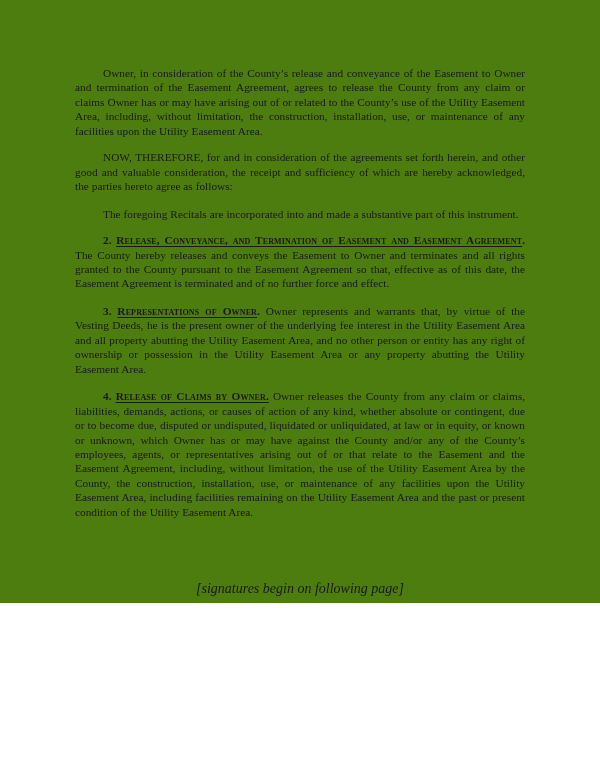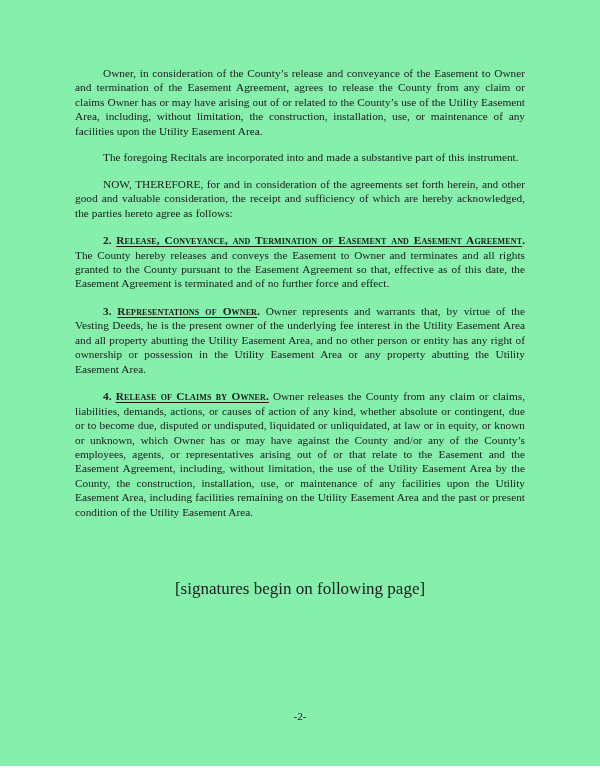--- a/index.html
+++ b/index.html
@@ -15,22 +15,22 @@
     font-family: "Liberation Serif", "DejaVu Serif", serif;
     color: #1a1a1a;
     -webkit-font-smoothing: antialiased;
   }
 
   .page {
     position: absolute;
     left: 0;
     top: 0;
     width: 600px;
-    height: 766px;
-    background: #86efac;
+    height: 603px;
+    background: #4d7c0f;
     overflow: hidden;
   }
 
   .content {
     position: absolute;
     left: 75px;
     top: 66px;
     width: 450px;
   }
 
@@ -67,21 +67,22 @@
     text-decoration: underline;
     text-underline-offset: 1.5px;
   }
 
   .signature-note {
     position: absolute;
     left: 75px;
     top: 582px;
     width: 450px;
     text-align: center;
-    font-size: 17px;
+    font-style: italic;
+    font-size: 14px;
     line-height: 14px;
   }
 
   .page-number {
     position: absolute;
     left: 0;
     top: 709px;
     width: 600px;
     text-align: center;
     font-size: 11.3px;
@@ -90,23 +91,23 @@
 </style>
 </head>
 <body>
 
 <div class="page">
 
   <div class="content">
 
     <p class="para gap-sm">Owner, in consideration of the County’s release and conveyance of the Easement to Owner and termination of the Easement Agreement, agrees to release the County from any claim or claims Owner has or may have arising out of or related to the County’s use of the Utility Easement Area, including, without limitation, the construction, installation, use, or maintenance of any facilities upon the Utility Easement Area.</p>
 
+    <p class="para gap-md">NOW, THEREFORE, for and in consideration of the agreements set forth herein, and other good and valuable consideration, the receipt and sufficiency of which are hereby acknowledged, the parties hereto agree as follows:</p>
+
     <p class="para gap-sm">The foregoing Recitals are incorporated into and made a substantive part of this instrument.</p>
-
-    <p class="para gap-md">NOW, THEREFORE, for and in consideration of the agreements set forth herein, and other good and valuable consideration, the receipt and sufficiency of which are hereby acknowledged, the parties hereto agree as follows:</p>
 
 
     <p class="para gap-md">
       <span class="sec-num">2.</span><span> </span><span class="sec-head">Release, Conveyance, and Termination of Easement and Easement Agreement</span><span class="sec-head-dot">.</span><span> The County hereby releases and conveys the Easement to Owner and terminates and all rights granted to the County pursuant to the Easement Agreement so that, effective as of this date, the Easement Agreement is terminated and of no further force and effect.</span>
     </p>
 
     <p class="para gap-md">
       <span class="sec-num">3.</span><span> </span><span class="sec-head">Representations of Owner</span><span class="sec-head-dot">.</span><span> Owner represents and warrants that, by virtue of the Vesting Deeds, he is the present owner of the underlying fee interest in the Utility Easement Area and all property abutting the Utility Easement Area, and no other person or entity has any right of ownership or possession in the Utility Easement Area or any property abutting the Utility Easement Area.</span>
     </p>
 

